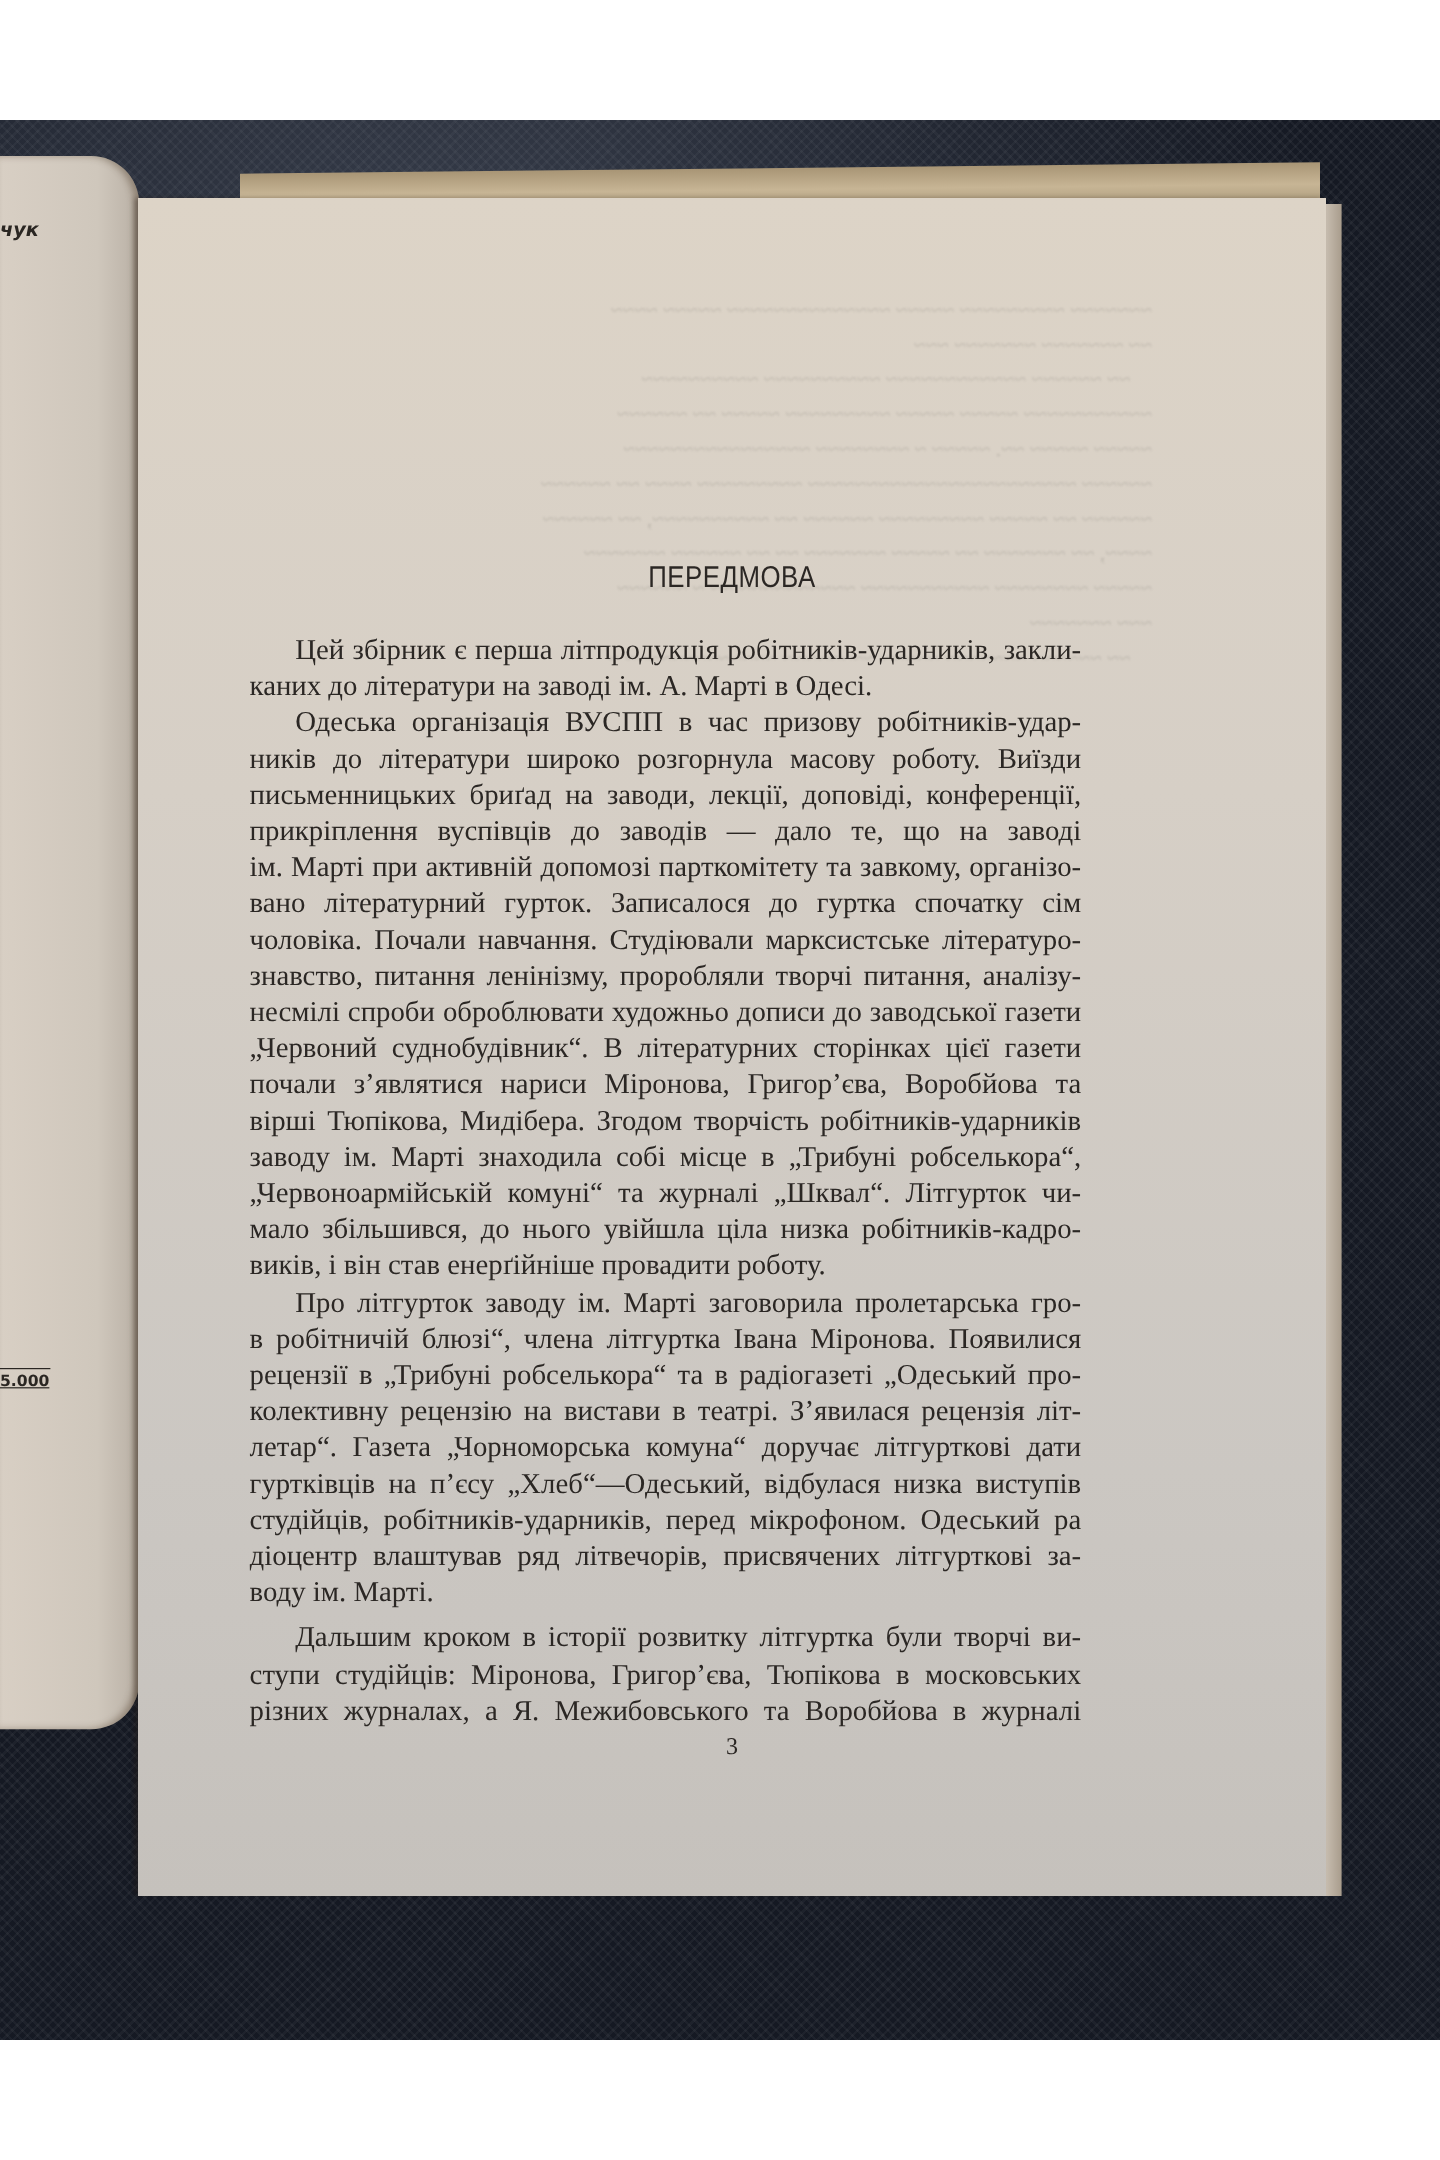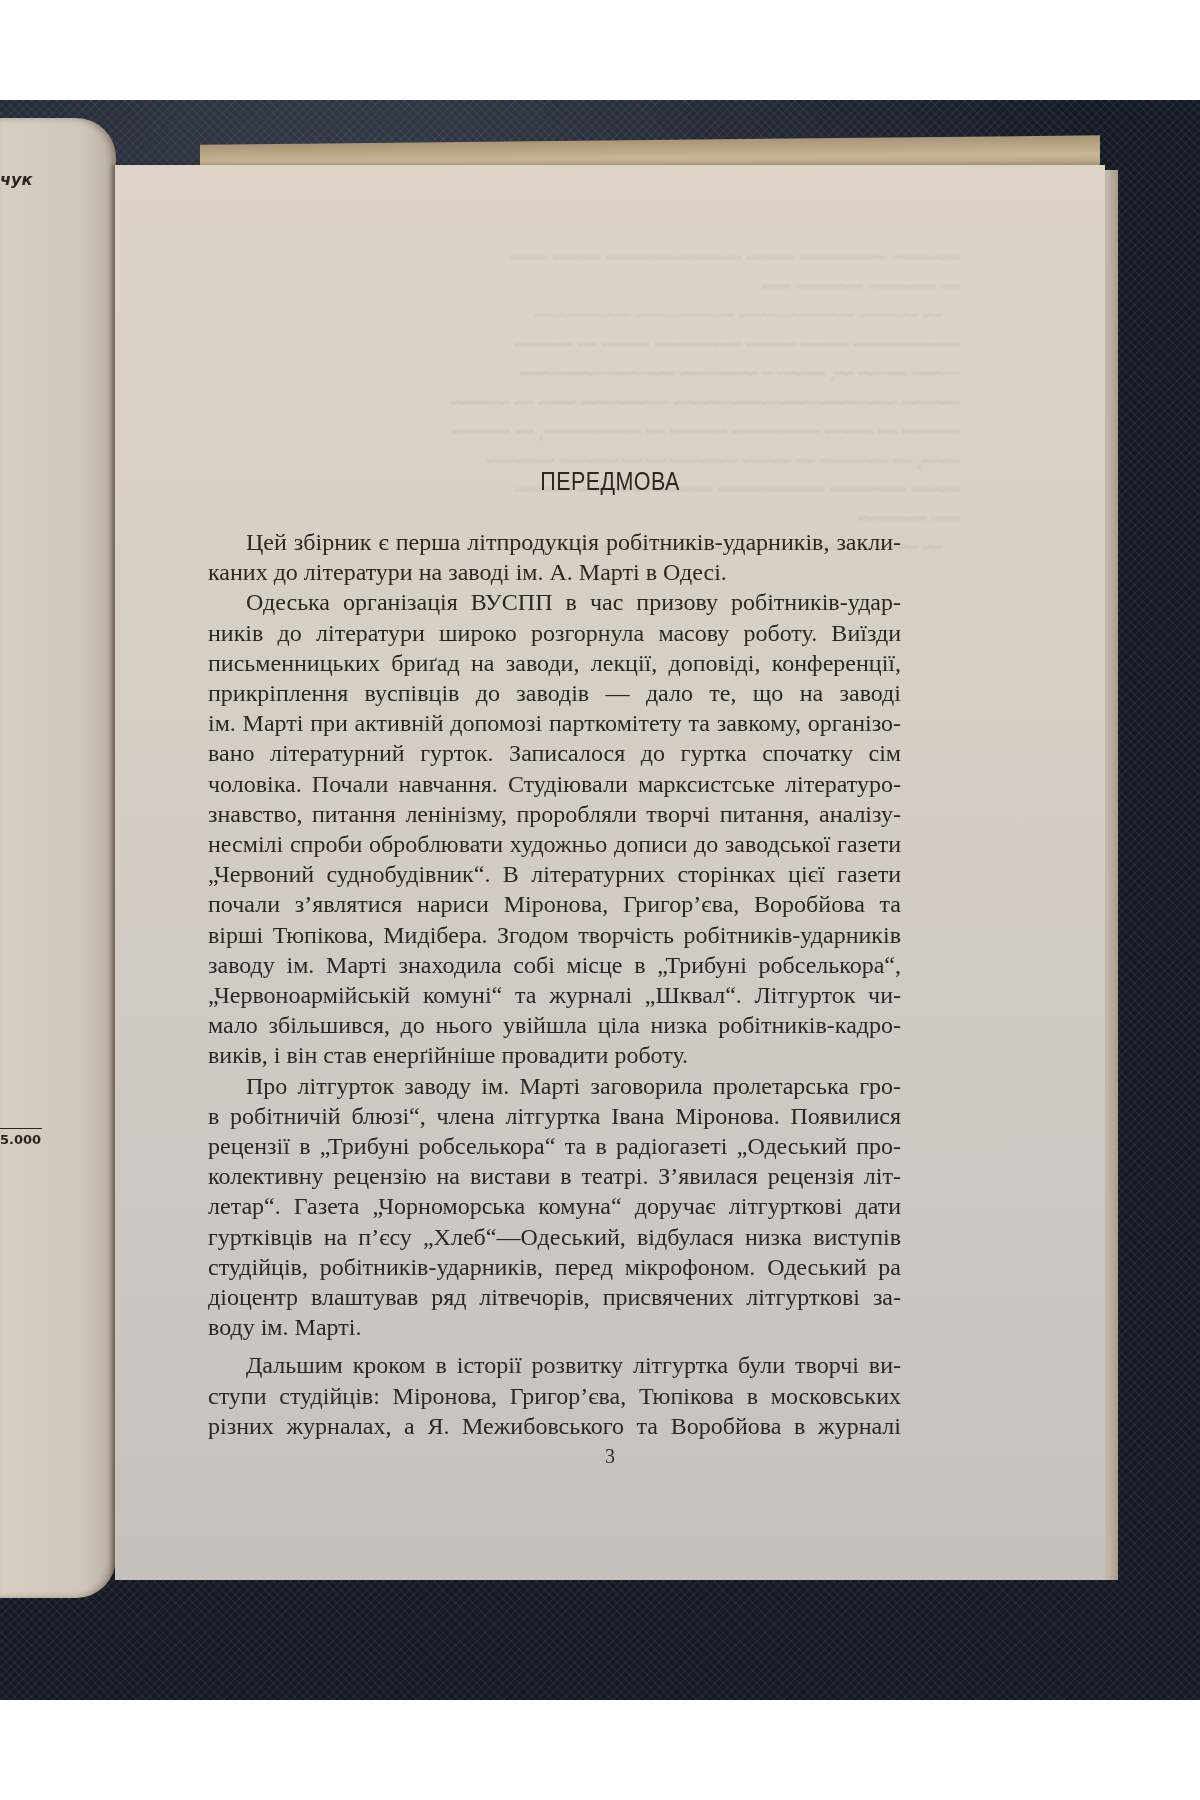--- a/index.html
+++ b/index.html
@@ -10,37 +10,37 @@
     }
     .photo {
       position: absolute; left: 0; top: 100px; width: 1200px; height: 1600px;
       background:
         radial-gradient(circle at 30% 10%, rgba(120,130,150,0.35) 0, rgba(20,24,34,0) 45%),
         repeating-linear-gradient(45deg, rgba(255,255,255,0.04) 0 2px, rgba(0,0,0,0) 2px 6px),
         repeating-linear-gradient(-45deg, rgba(255,255,255,0.04) 0 2px, rgba(0,0,0,0) 2px 6px),
         #151923;
     }
     .left-page {
-      position: absolute; left: 0; top: 118px; width: 116px; height: 1480px;
+      position: absolute; left: 0; top: 130px; width: 116px; height: 1311px;
       background: linear-gradient(90deg, #d8cfc4 0%, #cfc7bc 70%, #b9b0a5 100%);
       border-radius: 0 40px 40px 0;
       box-shadow: inset -4px 0 6px rgba(60,40,20,0.35);
     }
     .left-page .frag-name {
       position: absolute; left: 0; top: 52px;
       font-family: "DejaVu Sans", sans-serif; font-style: italic; font-weight: bold;
       font-size: 16px; color: #2a2622;
     }
     .left-page .frag-rule {
       position: absolute; left: 0; top: 1010px; width: 42px; height: 1px; background: #2a2622;
     }
     .left-page .frag-num {
       position: absolute; left: 0; top: 1014px;
       font-family: "DejaVu Sans", sans-serif; font-weight: bold;
-      font-size: 13px; color: #2a2622;
+      font-size: 13px; color: #2a2622; text-decoration: underline;
     }
     .cover-edge {
       position: absolute; left: 200px; top: 140px; width: 900px; height: 30px;
       background: linear-gradient(180deg, #a89575 0%, #c7b595 60%, #b3a283 100%);
       transform: skewY(-0.6deg);
     }
     .right-edge {
       position: absolute; left: 1104px; top: 170px; width: 14px; height: 1410px;
       background: linear-gradient(90deg, #c9bfb2, #a89c8c);
     }

